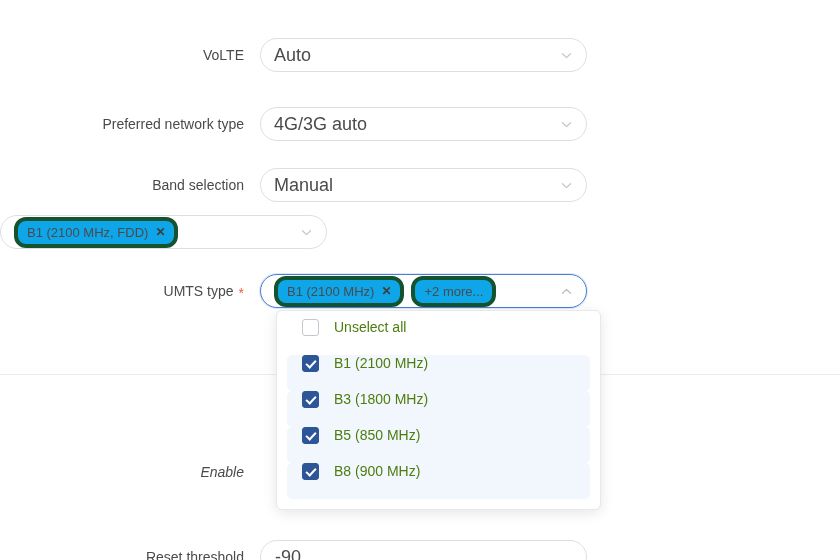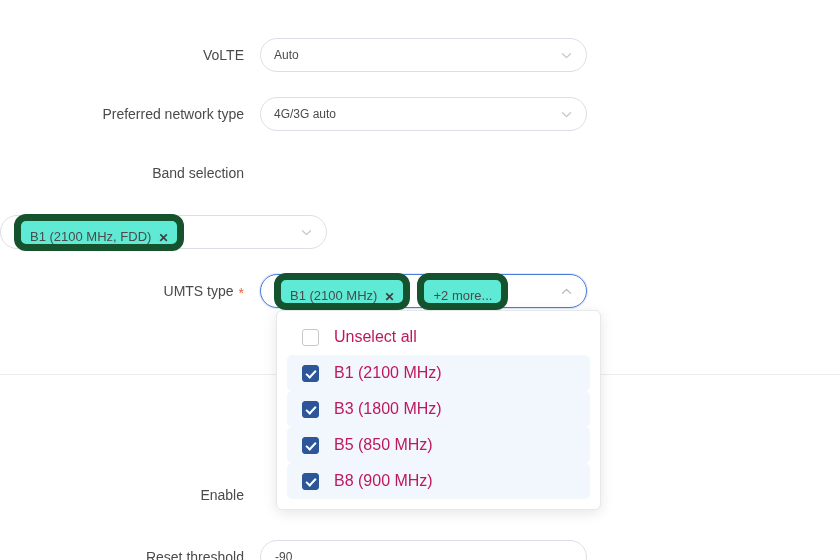--- a/index.html
+++ b/index.html
@@ -64,21 +64,21 @@
     align-items: center;
     padding: 0 34px 0 13px;
     font-size: 14px;
     color: #4a4a4a;
   }
   .control.focused {
     border: 1px solid #4a7fd4;
     box-shadow: 0 0 0 1px rgba(74,127,212,0.18);
   }
   .control .value {
-    font-size: 12px;
+    font-size: 18px;
     color: #4b4b4b;
     white-space: nowrap;
     overflow: hidden;
   }
   .control.input-box {
     border-radius: 17px;
     padding-left: 14px;
   }
 
   
@@ -94,26 +94,26 @@
   .chevron svg { display: block; }
 
   
   .chips {
     display: flex;
     align-items: center;
     gap: 7px;
   }
   .chip {
     display: inline-flex;
-    align-items: flex-end;
+    align-items: center;
     height: 23px;
     padding: 0 9px;
-    border: 7px solid #14532d;
+    border: 4px solid #14532d;
     border-radius: 12px;
-    background: #5eead4;
+    background: #0ea5e9;
     font-size: 13px;
     color: #4b4b4b;
     white-space: nowrap;
   }
   .chip .chip-x {
     margin-left: 7px;
     font-size: 12px;
     font-weight: bold;
     color: #3d3d3d;
     line-height: 1;
@@ -132,26 +132,26 @@
     box-sizing: border-box;
     background: #ffffff;
     border: 1px solid #e6e8ec;
     border-radius: 6px;
     box-shadow: 0 3px 14px rgba(0,0,0,0.10);
     padding: 8px 10px 10px 10px;
     z-index: 40;
   }
   .opt {
     display: flex;
-    align-items: center;
+    align-items: flex-start;
     height: 36px;
     border-radius: 5px;
     padding-left: 15px;
-    font-size: 16px;
-    color: #be185d;
+    font-size: 14px;
+    color: #4d7c0f;
     box-sizing: border-box;
   }
   .opt.selected {
     background: #f2f7fd;
   }
   .opt-label {
     margin-left: 15px;
     white-space: nowrap;
   }
 
@@ -206,37 +206,45 @@
     <div class="control">
       <span class="value">Auto</span>
       <span class="chevron">
         <svg viewBox="0 0 13 13" width="13" height="13">
             <path d="M2.5 4.8 L6.5 8.6 L10.5 4.8" fill="none" stroke="#c3c7ce" stroke-width="1.3" stroke-linecap="round" stroke-linejoin="round"></path>
           </svg>
       </span>
     </div>
   </div>
 
-  <div class="row" style="top:97px;">
+  <div class="row" style="top:107px;">
     <div class="label">
       <span>Preferred network type</span>
     </div>
     <div class="control">
       <span class="value">4G/3G auto</span>
       <span class="chevron">
         <svg viewBox="0 0 13 13" width="13" height="13">
             <path d="M2.5 4.8 L6.5 8.6 L10.5 4.8" fill="none" stroke="#c3c7ce" stroke-width="1.3" stroke-linecap="round" stroke-linejoin="round"></path>
           </svg>
       </span>
     </div>
   </div>
 
-  <div class="row" style="top:156px;">
+  <div class="row" style="top:168px;">
     <div class="label">
       <span>Band selection</span>
+    </div>
+    <div class="control">
+      <span class="value">Manual</span>
+      <span class="chevron">
+        <svg viewBox="0 0 13 13" width="13" height="13">
+            <path d="M2.5 4.8 L6.5 8.6 L10.5 4.8" fill="none" stroke="#c3c7ce" stroke-width="1.3" stroke-linecap="round" stroke-linejoin="round"></path>
+          </svg>
+      </span>
     </div>
   </div>
 
   <div class="row" style="top:215px;">
     <div class="control">
       <div class="chips">
         <span class="chip">
           <span>B1 (2100 MHz, FDD)</span>
           <span class="chip-x">✕</span>
         </span>
@@ -264,21 +272,21 @@
         </span>
       </div>
       <span class="chevron">
         <svg viewBox="0 0 13 13" width="13" height="13">
             <path d="M2.5 8.2 L6.5 4.4 L10.5 8.2" fill="none" stroke="#b9bdc5" stroke-width="1.3" stroke-linecap="round" stroke-linejoin="round"></path>
           </svg>
       </span>
     </div>
   </div>
 
-  <div class="row" style="top:478px;">
+  <div class="row" style="top:455px;font-style:italic;">
     <div class="label">
       <span>Enable</span>
     </div>
   </div>
 
   <div class="row" style="top:540px;">
     <div class="label">
       <span>Reset threshold</span>
     </div>
     <div class="control input-box">

